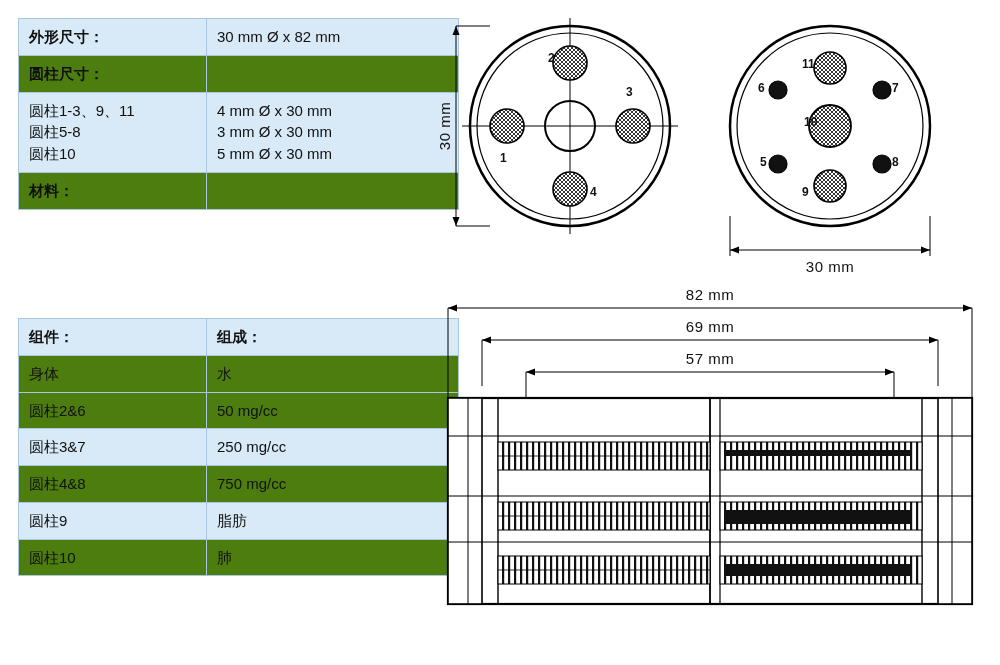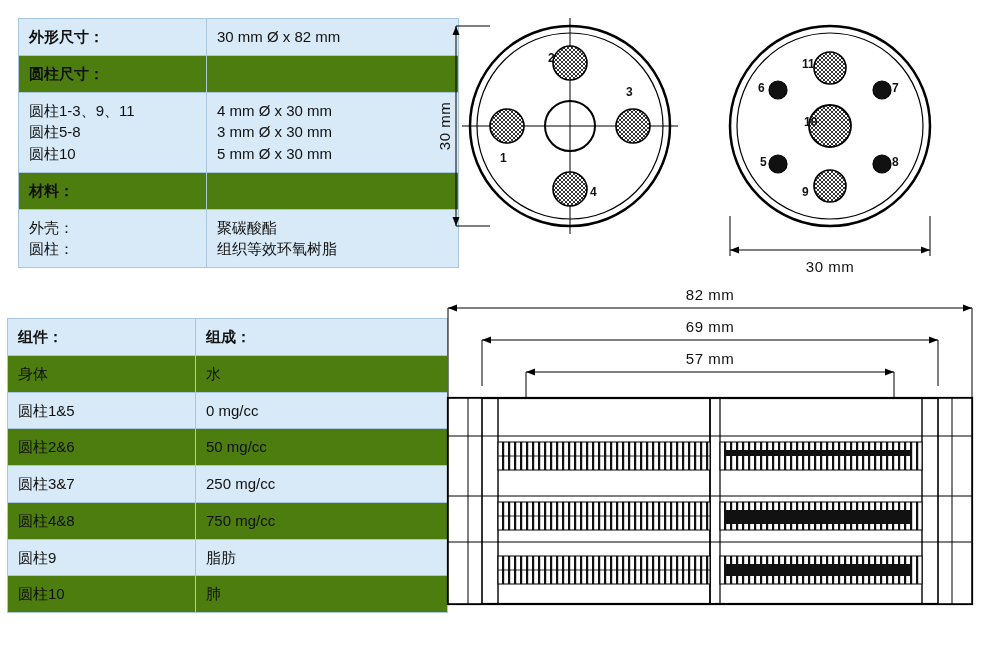--- a/index.html
+++ b/index.html
@@ -25,21 +25,21 @@
   .spec-table {
     position: absolute;
     left: 18px;
     top: 18px;
     width: 400px;
     border-collapse: collapse;
     table-layout: fixed;
   }
   .comp-table {
     position: absolute;
-    left: 7px;
+    left: 18px;
     top: 318px;
     width: 400px;
     border-collapse: collapse;
     table-layout: fixed;
     padding-left: 32px;
   }
   .spec-table td, .comp-table td {
     border: 1px solid #a9c6df;
     padding: 7px 10px;
     font-size: 15px;
@@ -104,42 +104,32 @@
 圆柱5-8
 圆柱10</td>
         <td class="tinted col-r multiline">4 mm Ø x 30 mm
 3 mm Ø x 30 mm
 5 mm Ø x 30 mm</td>
       </tr>
       <tr>
         <td class="plain col-l bold">材料：</td>
         <td class="plain col-r"></td>
       </tr>
-      <tr>
-        <td class="tinted col-l multiline">外壳：
-圆柱：</td>
-        <td class="tinted col-r multiline">聚碳酸酯
-组织等效环氧树脂</td>
-      </tr>
     </tbody>
   </table>
 
   <table class="comp-table">
     <tbody>
       <tr>
         <td class="tinted col-l bold">组件：</td>
         <td class="tinted col-r bold">组成：</td>
       </tr>
       <tr>
         <td class="plain col-l">身体</td>
         <td class="plain col-r">水</td>
-      </tr>
-      <tr>
-        <td class="tinted col-l">圆柱1&amp;5</td>
-        <td class="tinted col-r">0 mg/cc</td>
       </tr>
       <tr>
         <td class="plain col-l">圆柱2&amp;6</td>
         <td class="plain col-r">50 mg/cc</td>
       </tr>
       <tr>
         <td class="tinted col-l">圆柱3&amp;7</td>
         <td class="tinted col-r">250 mg/cc</td>
       </tr>
       <tr>

